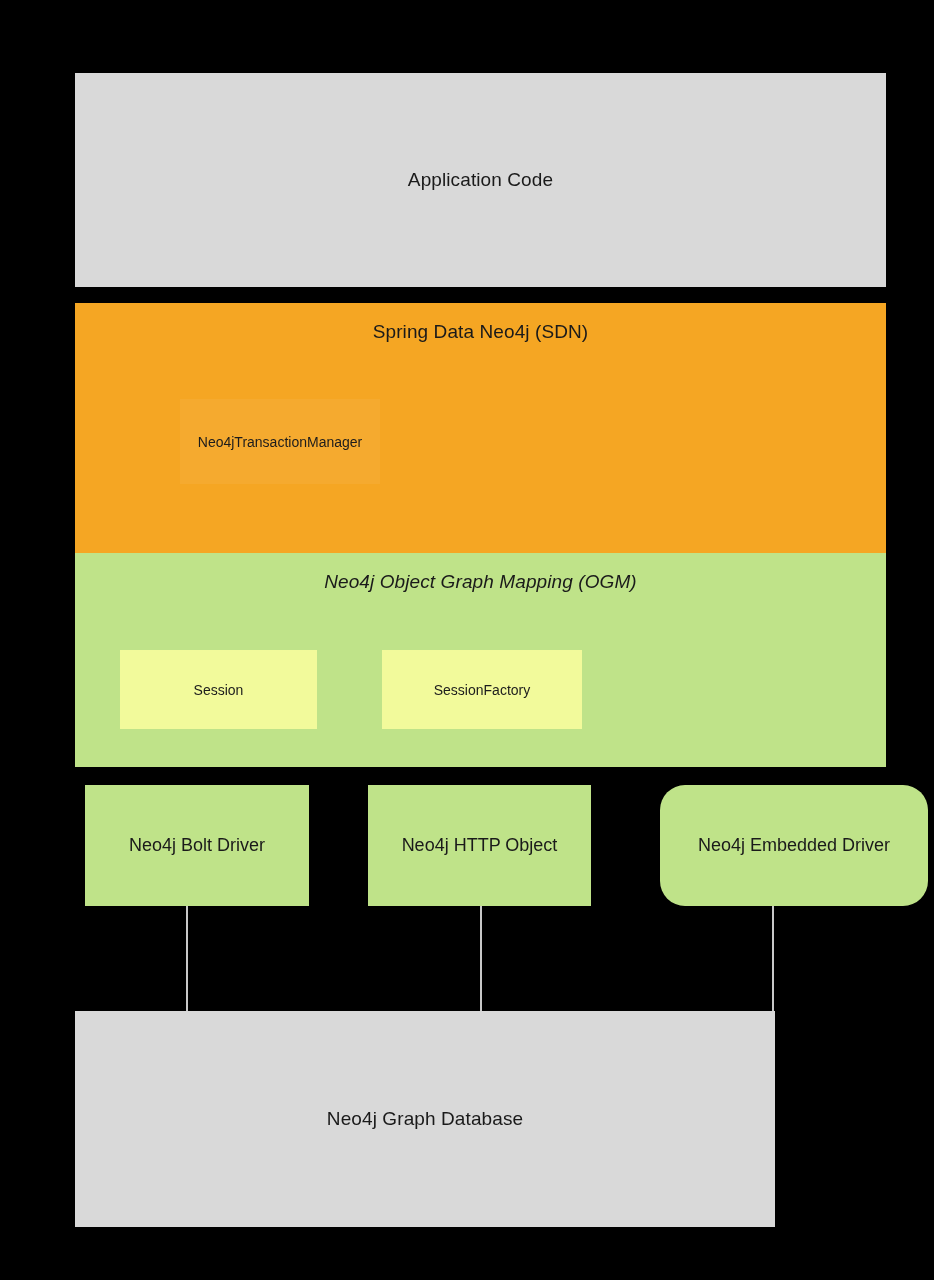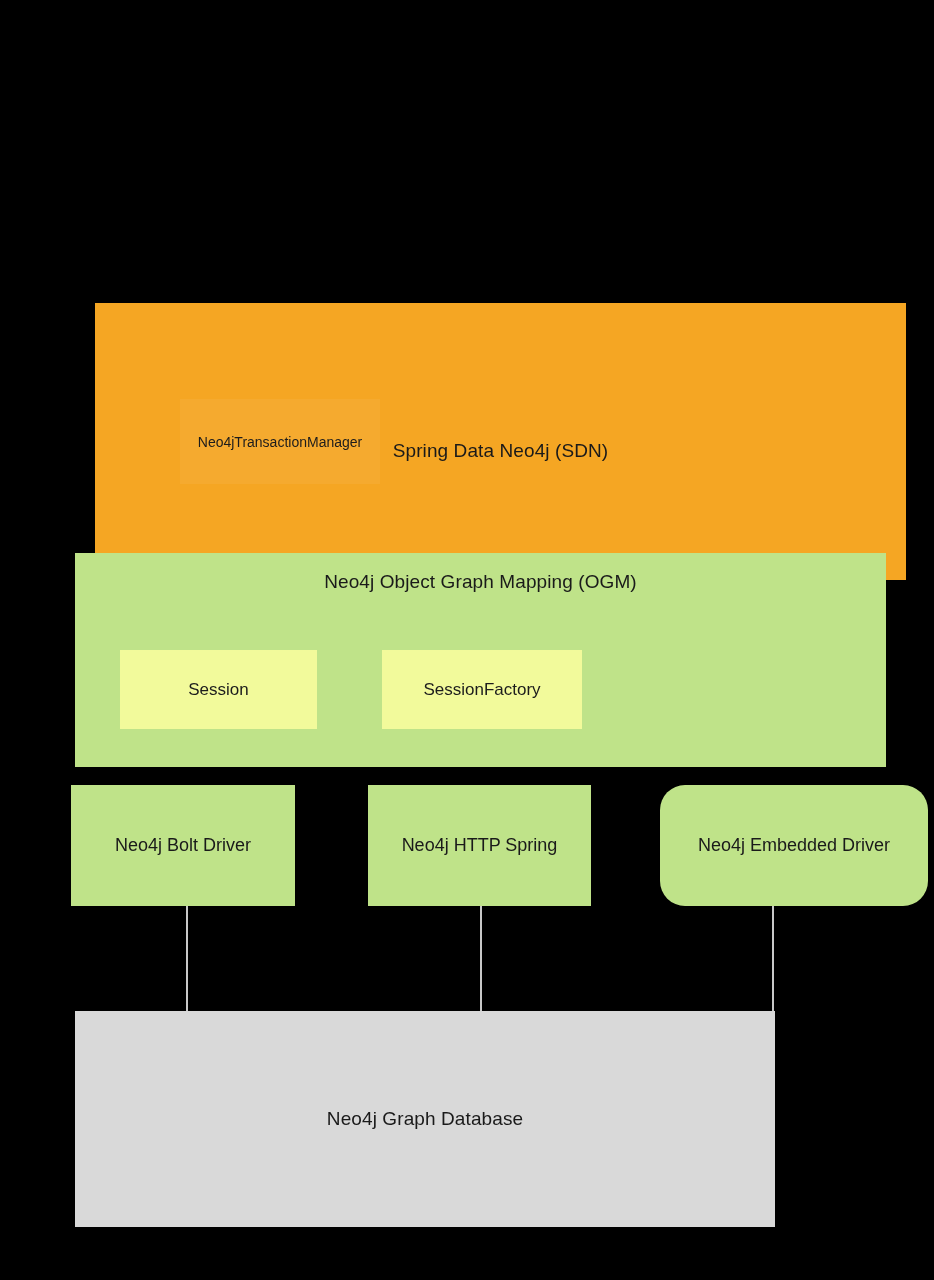--- a/index.html
+++ b/index.html
@@ -31,22 +31,21 @@
     height: 214px;
     background: #d9d9d9;
     align-items: center;
   }
   .block-sdn {
     left: 75px;
     top: 303px;
     width: 811px;
     height: 277px;
     background: #f5a623;
-    align-items: center;
-    margin-left: 20px;
+    align-items: flex-start;
   }
   .block-ogm {
     left: 75px;
     top: 553px;
     width: 811px;
     height: 214px;
     background: #bfe389;
     align-items: flex-start;
   }
   .block-db {
@@ -60,21 +59,21 @@
 
   
   .layer-title {
     font-size: 19px;
     color: #1a1a1a;
     letter-spacing: 0.1px;
     white-space: nowrap;
   }
   .block-appcode .layer-title { font-size: 19px; }
   .block-sdn .layer-title { margin-top: 18px; }
-  .block-ogm .layer-title { margin-top: 18px; }
+  .block-ogm .layer-title { margin-top: 18px; font-style: italic; }
   .block-db .layer-title { font-size: 19px; }
 
   
   .sdn-inner {
     position: absolute;
     box-sizing: border-box;
     display: flex;
     align-items: center;
     justify-content: center;
     background: rgba(255, 255, 255, 0.055);
@@ -96,21 +95,21 @@
   }
 
   
   .ogm-inner {
     position: absolute;
     box-sizing: border-box;
     display: flex;
     align-items: center;
     justify-content: center;
     background: #f2fa9b;
-    font-size: 17px;
+    font-size: 14px;
     color: #1c1c1c;
     white-space: nowrap;
     top: 650px;
     height: 79px;
   }
   .ogm-inner-session      { left: 120px; width: 197px; }
   .ogm-inner-sessionfact  { left: 382px; width: 200px; }
   .ogm-inner-config       { left: 643px; width: 198px; }
 
   
@@ -120,41 +119,44 @@
     display: flex;
     align-items: center;
     justify-content: center;
     background: #bfe389;
     font-size: 18px;
     color: #1a1a1a;
     white-space: nowrap;
     top: 785px;
     height: 121px;
   }
-  .driver-bolt     { left: 71px;  width: 224px; }
+  .driver-bolt     { left: 85px;  width: 224px; }
   .driver-http     { left: 368px; width: 223px; }
   .driver-embedded { left: 660px; width: 268px; border-radius: 25px; }
 
   
   .connector {
     position: absolute;
     width: 2px;
     background: #c8c8c8;
     top: 906px;
     height: 105px;
   }
   .connector-bolt     { left: 186px; }
   .connector-http     { left: 480px; }
   .connector-embedded { left: 772px; }
 </style>
 </head>
 <body>
 
 <div id="stage">
 
+  <div class="layer block-appcode">
+    <span class="layer-title">Application Code</span>
+  </div>
 
   <div class="layer block-sdn">
     <span class="layer-title">Spring Data Neo4j (SDN)</span>
   </div>
   <div class="sdn-inner sdn-inner-txmgr">
     <span>Neo4jTransactionManager</span>
   </div>
 
   <div class="layer block-ogm">
     <span class="layer-title">Neo4j Object Graph Mapping (OGM)</span>
@@ -163,21 +165,21 @@
     <span>Session</span>
   </div>
   <div class="ogm-inner ogm-inner-sessionfact">
     <span>SessionFactory</span>
   </div>
 
   <div class="driver driver-bolt">
     <span>Neo4j Bolt Driver</span>
   </div>
   <div class="driver driver-http">
-    <span>Neo4j HTTP Spring</span>
+    <span>Neo4j HTTP Object</span>
   </div>
   <div class="driver driver-embedded">
     <span>Neo4j Embedded Driver</span>
   </div>
 
   <div class="connector connector-bolt"></div>
   <div class="connector connector-http"></div>
   <div class="connector connector-embedded"></div>
 
   <div class="layer block-db">

